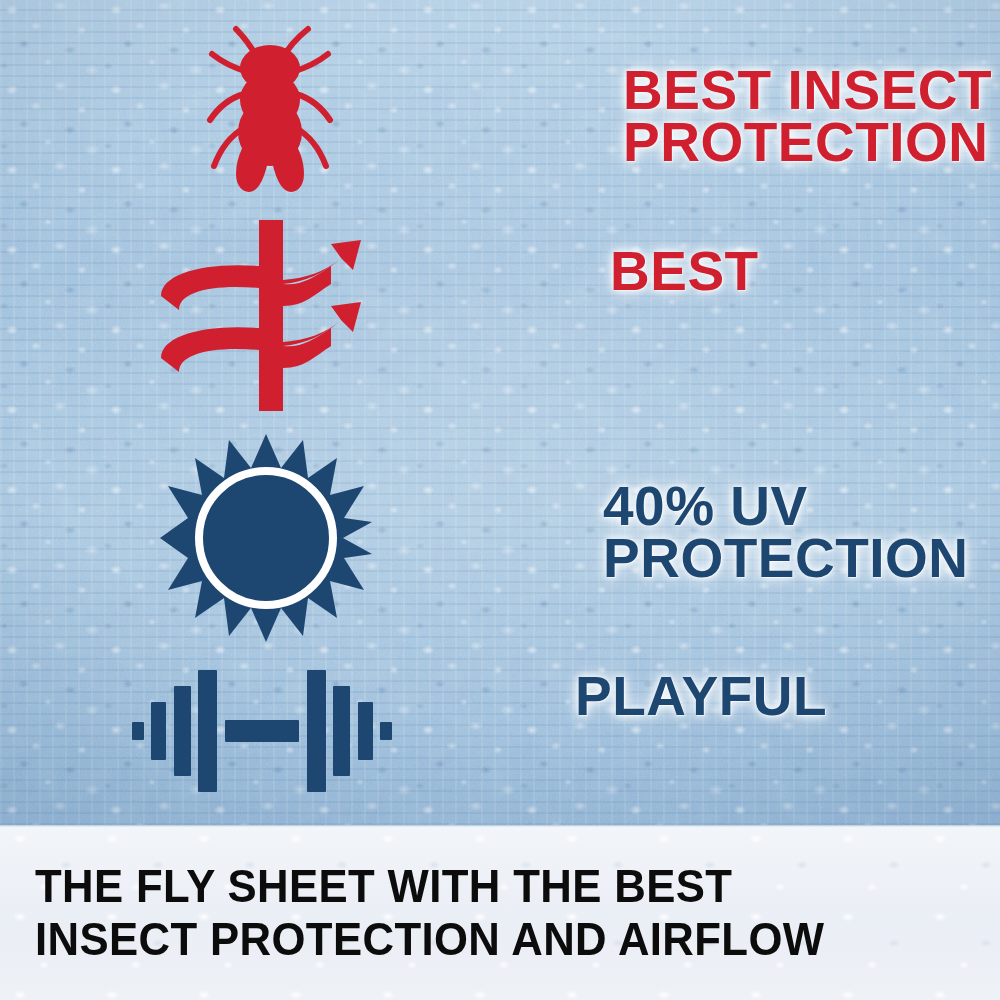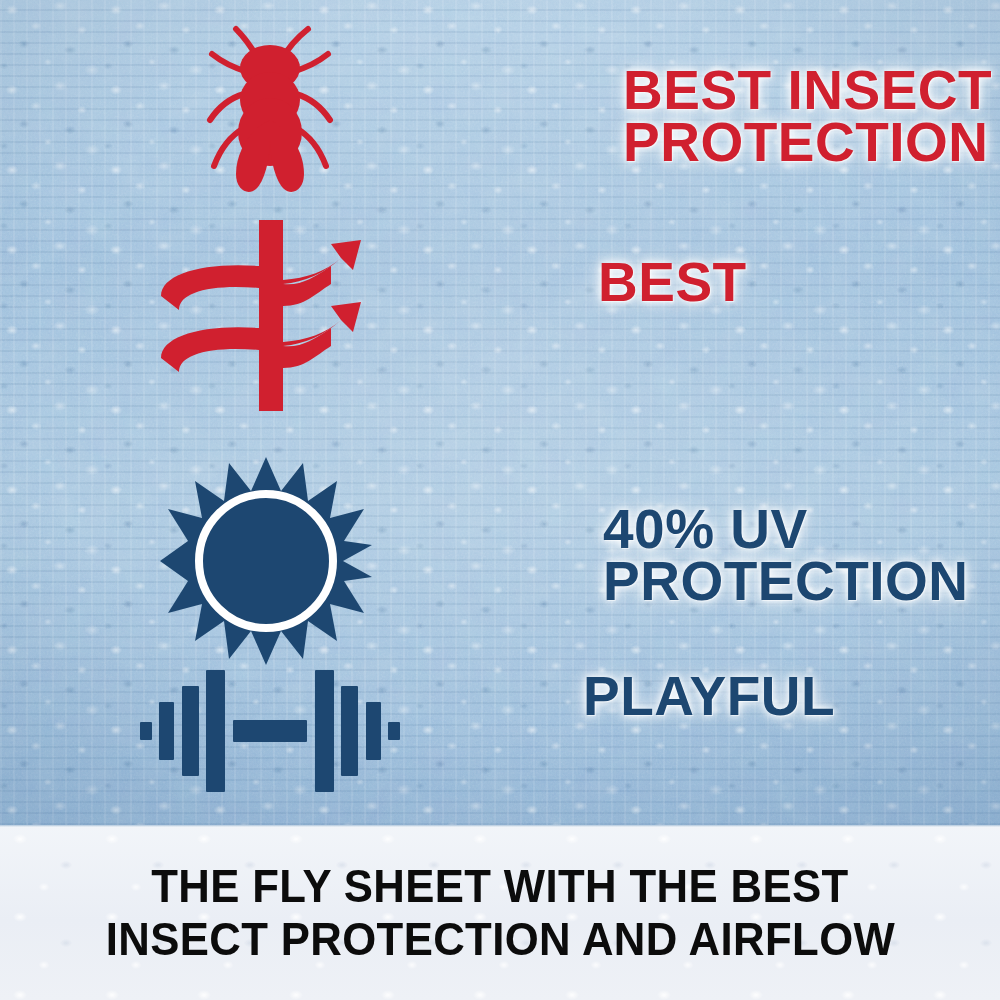--- a/index.html
+++ b/index.html
@@ -84,21 +84,21 @@
   .banner{
     position:absolute;left:0;top:825px;width:1000px;height:175px;
     background-color:#eef1f7;
     background-image:
       radial-gradient(ellipse 10px 7px at 20px 14px, rgba(255,255,255,.9), rgba(255,255,255,0) 70%),
       radial-gradient(ellipse 9px 6px at 66px 40px, rgba(205,214,228,.55), rgba(205,214,228,0) 70%),
       radial-gradient(ellipse 8px 6px at 44px 62px, rgba(255,255,255,.8), rgba(255,255,255,0) 70%),
       linear-gradient(180deg,#f2f5f9 0%, #eaeef5 55%, #eef1f6 100%);
     background-size:92px 78px,92px 78px,92px 78px,100% 100%;
     display:flex;flex-direction:column;
-    align-items:center;justify-content:center;
+    justify-content:center;
   }
   .banner-line{
     color:#0c0c0c;
     font-weight:700;
     font-size:47px;
     line-height:1.12;
     letter-spacing:.4px;
     white-space:nowrap;
     transform:scaleX(.93);
     transform-origin:center;
@@ -179,39 +179,39 @@
           <path d="M6 140 C6 118 48 106 104 110 L104 132 C56 128 24 136 24 154 Z"></path>
 
           <path d="M128 88 C150 88 160 76 176 66 L176 48 L176 48 C158 60 146 68 128 66 Z"></path>
           <path d="M128 66 C150 64 168 56 186 40 L198 52 L206 22 L176 26 L186 40 C170 54 152 60 128 62 Z"></path>
 
           <path d="M128 150 C150 150 160 138 176 128 L176 110 C158 122 146 130 128 128 Z"></path>
           <path d="M128 128 C150 126 168 118 186 102 L198 114 L206 84 L176 88 L186 102 C170 116 152 122 128 124 Z"></path>
         </g>
       </svg>
     </div>
-    <div class="text-cell t-red" style="top:38px;font-size:55px;">
+    <div class="text-cell t-red" style="top:27px;font-size:55px;margin-left:12px;">
       <span class="line">BEST</span>
     </div>
   </div>
 
-  <div class="row" style="left:160px; top:455px; width:212px; height:212px;">
+  <div class="row" style="left:160px; top:432px; width:212px; height:212px;">
     <div class="icon-cell" style="width:212px;height:212px;">
       <svg width="212" height="212" viewBox="0 0 212 212" aria-hidden="true">
         <polygon fill="#1D4771" points="106,2 121,36 143,8 148,46 177,26 170,63 204,54 184,86 212,90 183,106 212,122 184,126 204,158 170,149 177,186 148,166 143,204 121,176 106,210 91,176 69,204 64,166 35,186 42,149 8,158 28,126 0,106 28,86 8,54 42,63 35,26 64,46 69,8 91,36"></polygon>
         <circle cx="106" cy="106" r="67" fill="none" stroke="#FFFFFF" stroke-width="8"></circle>
       </svg>
     </div>
     <div class="text-cell t-navy" style="top:48px;font-size:55px;">
       <span class="line">40% UV</span>
       <span class="line">PROTECTION</span>
     </div>
   </div>
 
-  <div class="row" style="left:140px; top:660px; width:260px; height:140px;">
+  <div class="row" style="left:132px; top:660px; width:260px; height:140px;">
     <div class="icon-cell" style="width:260px;height:140px;">
       <svg width="260" height="140" viewBox="0 0 260 140" aria-hidden="true">
         <g fill="#1D4771">
 
           <rect x="0" y="62" width="12" height="18" rx="1"></rect>
           <rect x="248" y="62" width="12" height="18" rx="1"></rect>
 
           <rect x="19" y="42" width="15" height="58" rx="1"></rect>
           <rect x="226" y="42" width="15" height="58" rx="1"></rect>
 

